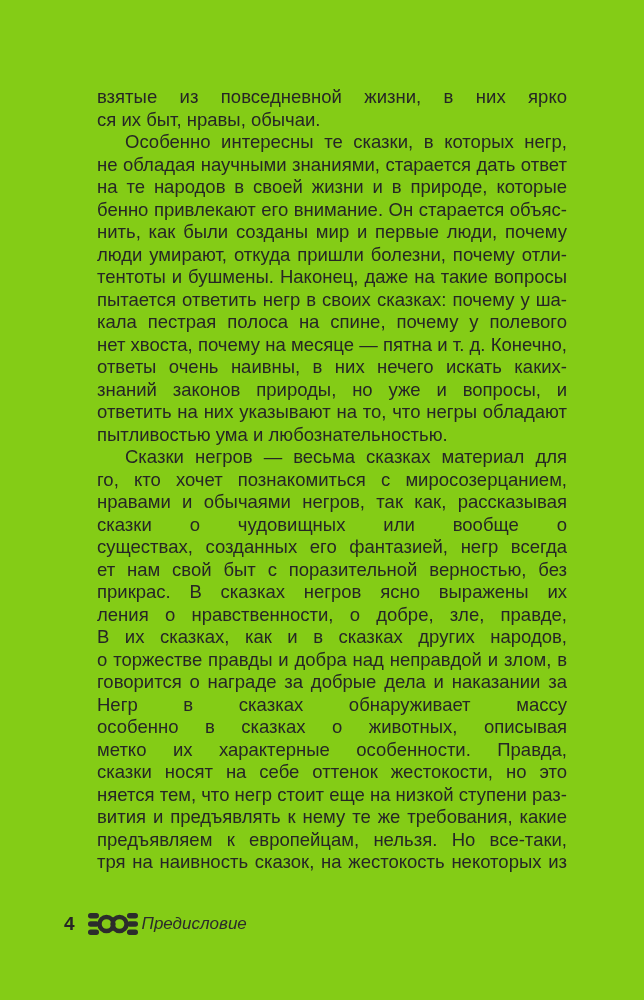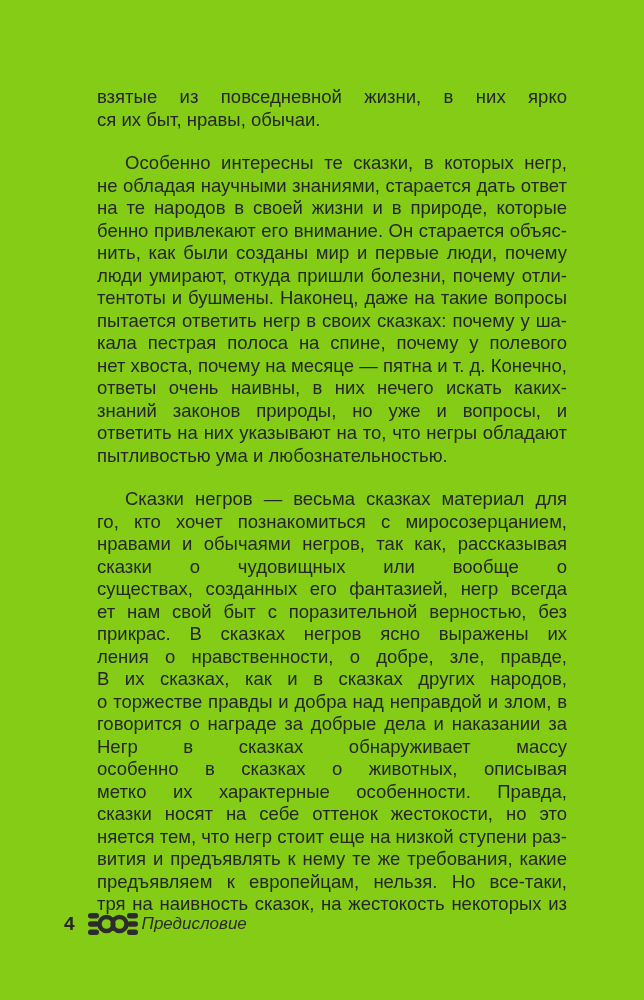--- a/index.html
+++ b/index.html
@@ -21,21 +21,21 @@
   }
   .line {
     font-size: 18.5px;
     line-height: 22.5px;
     height: 22.5px;
     overflow: hidden;
     text-align: justify;
     text-align-last: justify;
     color: #262626;
   }
-  .line.indent { padding-left: 28px; margin-top: 21px; }
+  .line.indent { padding-left: 28px; }
   .line.para-end {
     text-align: left;
     text-align-last: left;
   }
   .footer {
     position: absolute;
     left: 64px;
     top: 910px;
     height: 28px;
     display: flex;

